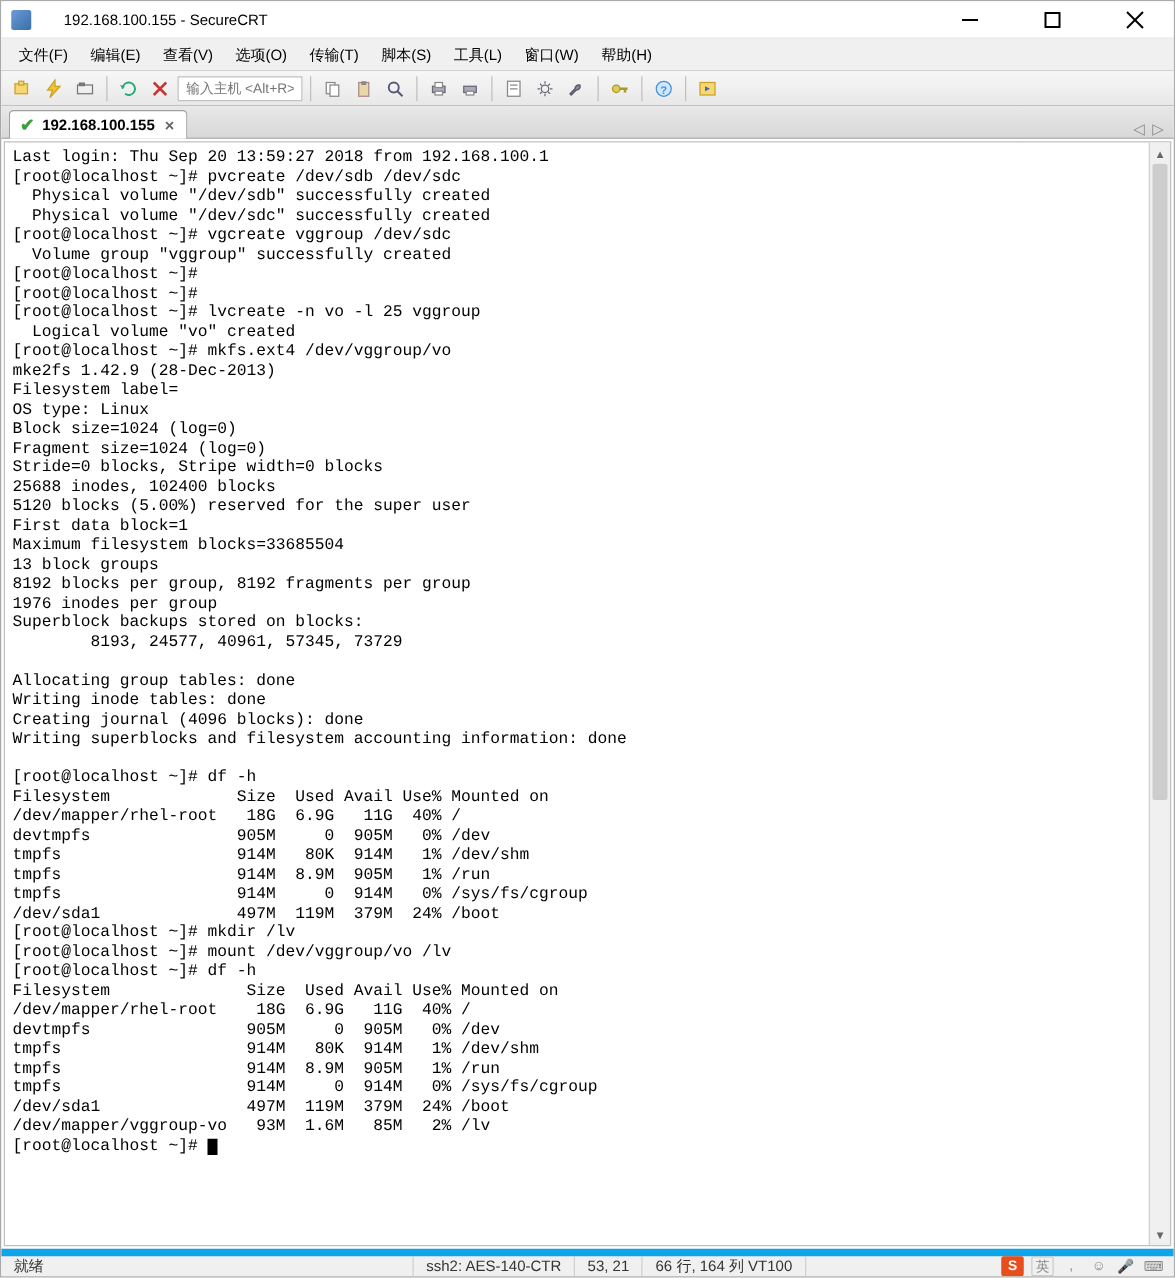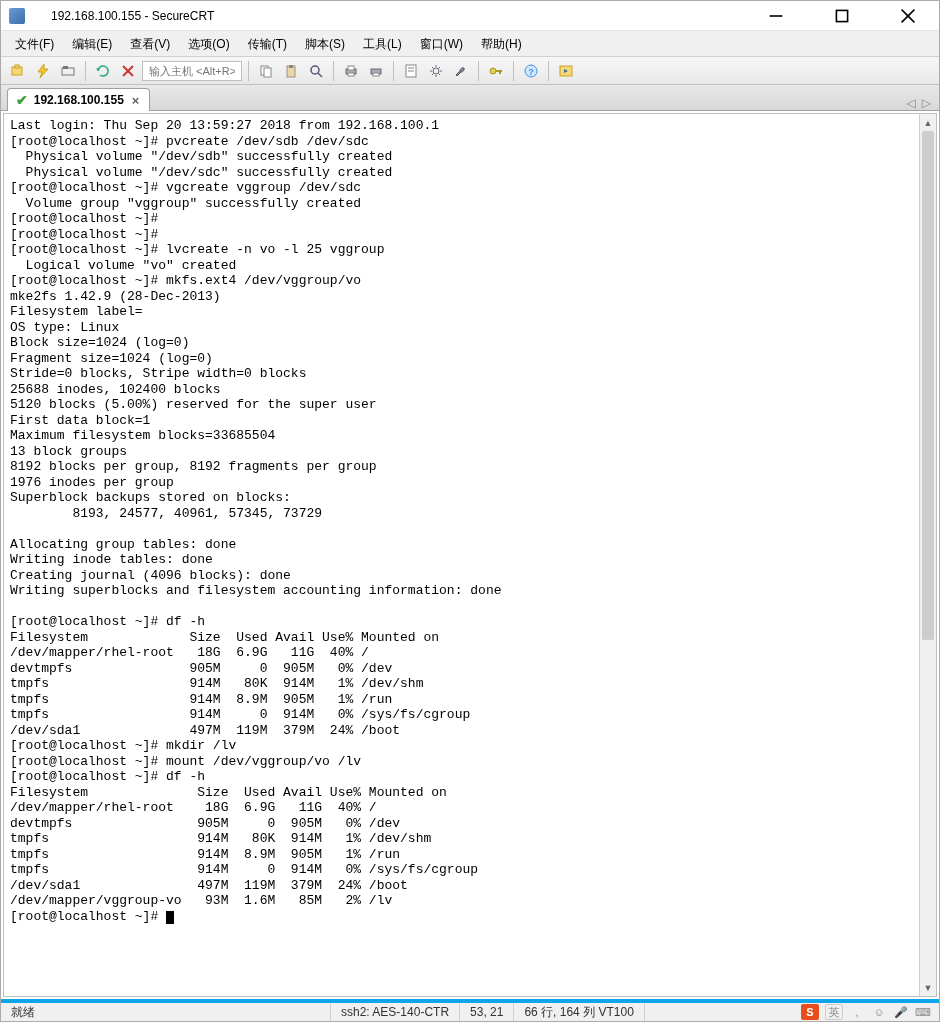--- a/index.html
+++ b/index.html
@@ -20,21 +20,21 @@
 .tab .tabclose { color: #666; font-size: 13px; cursor: pointer; padding: 0 2px; }
 .tabnav { position: absolute; right: 8px; display: flex; gap: 6px; color: #888; }
 .tabnav span { cursor: pointer; }
 .terminal-wrap { flex: 1; display: flex; background: #fff; border: 1px solid #c0c0c0; margin: 2px; position: relative; }
 .terminal { flex: 1; padding: 4px 6px; font-family: "Courier New", monospace; font-size: 13px; line-height: 15.5px; white-space: pre; overflow: auto; color: #000; }
 .terminal .cursor { display: inline-block; width: 8px; height: 13px; background: #000; vertical-align: text-bottom; }
 .scrollbar { width: 17px; background: #f0f0f0; border-left: 1px solid #d0d0d0; display: flex; flex-direction: column; }
 .scrollbar .arrow { height: 17px; display: flex; align-items: center; justify-content: center; cursor: pointer; font-size: 9px; color: #666; }
 .scrollbar .track { flex: 1; position: relative; }
 .scrollbar .thumb { position: absolute; left: 2px; right: 2px; top: 0; height: 60%; background: #cdcdcd; border-radius: 2px; }
-.statusbar { height: 22px; background: #f0f0f0; border-top: 4px solid #0ea5e9; display: flex; align-items: center; font-size: 12px; color: #333; }
+.statusbar { height: 22px; background: #f0f0f0; border-top: 6px solid #0ea5e9; display: flex; align-items: center; font-size: 12px; color: #333; }
 .statusbar .cell { padding: 0 10px; border-right: 1px solid #d0d0d0; height: 100%; display: flex; align-items: center; }
 .statusbar .cell.first { flex: 0 0 330px; }
 .statusbar .tray { margin-left: auto; display: flex; align-items: center; gap: 6px; padding: 0 8px; }
 .statusbar .tray .ticon { width: 16px; height: 16px; display: inline-flex; align-items: center; justify-content: center; font-size: 11px; }
 .ico-svg { width: 16px; height: 16px; }
 </style>
 </head>
 <body>
 
 <div class="titlebar">

